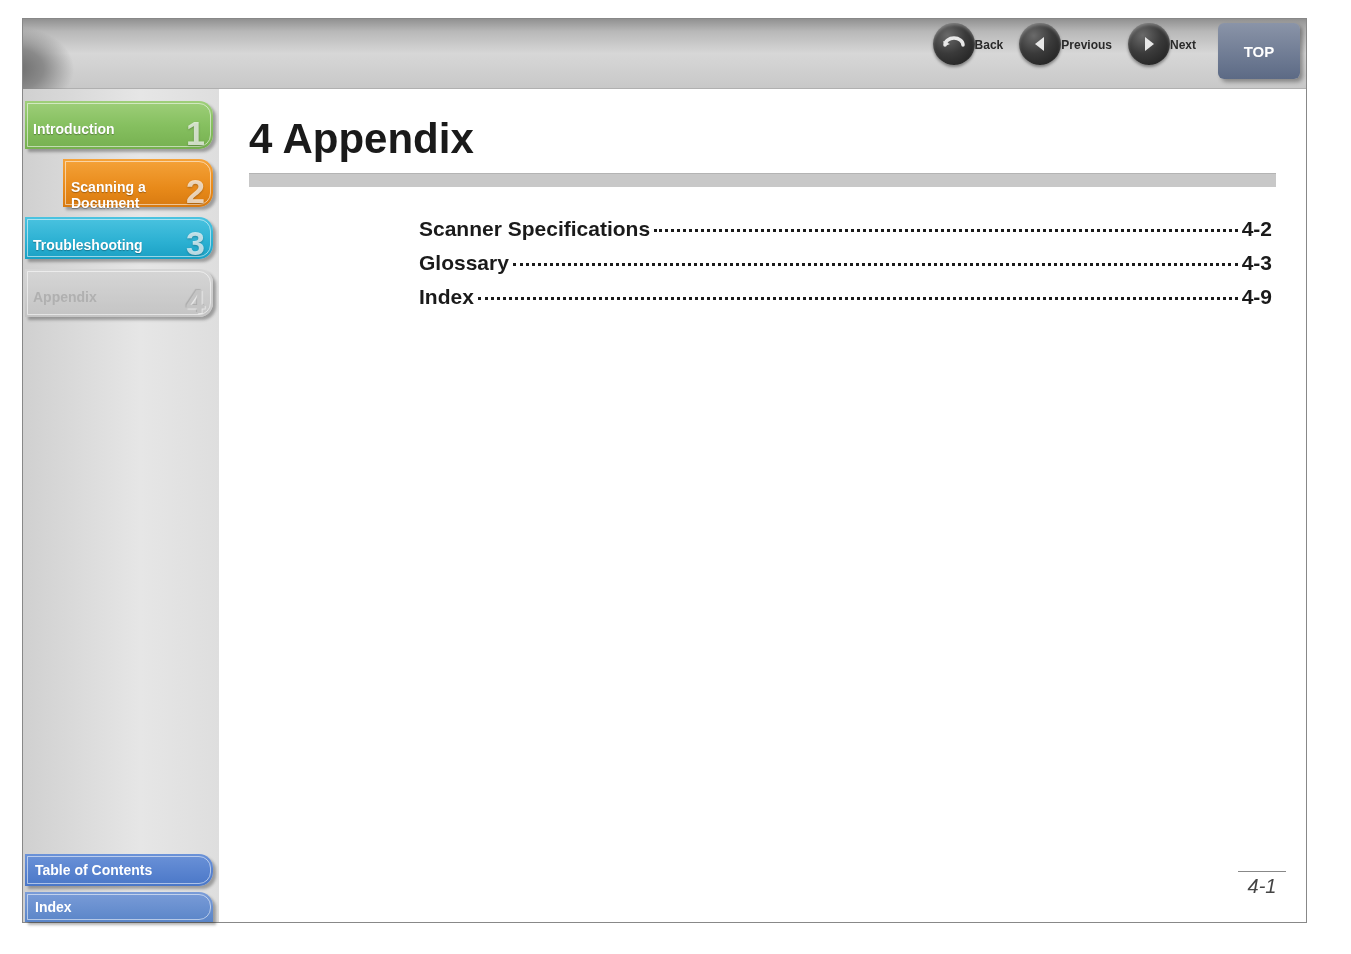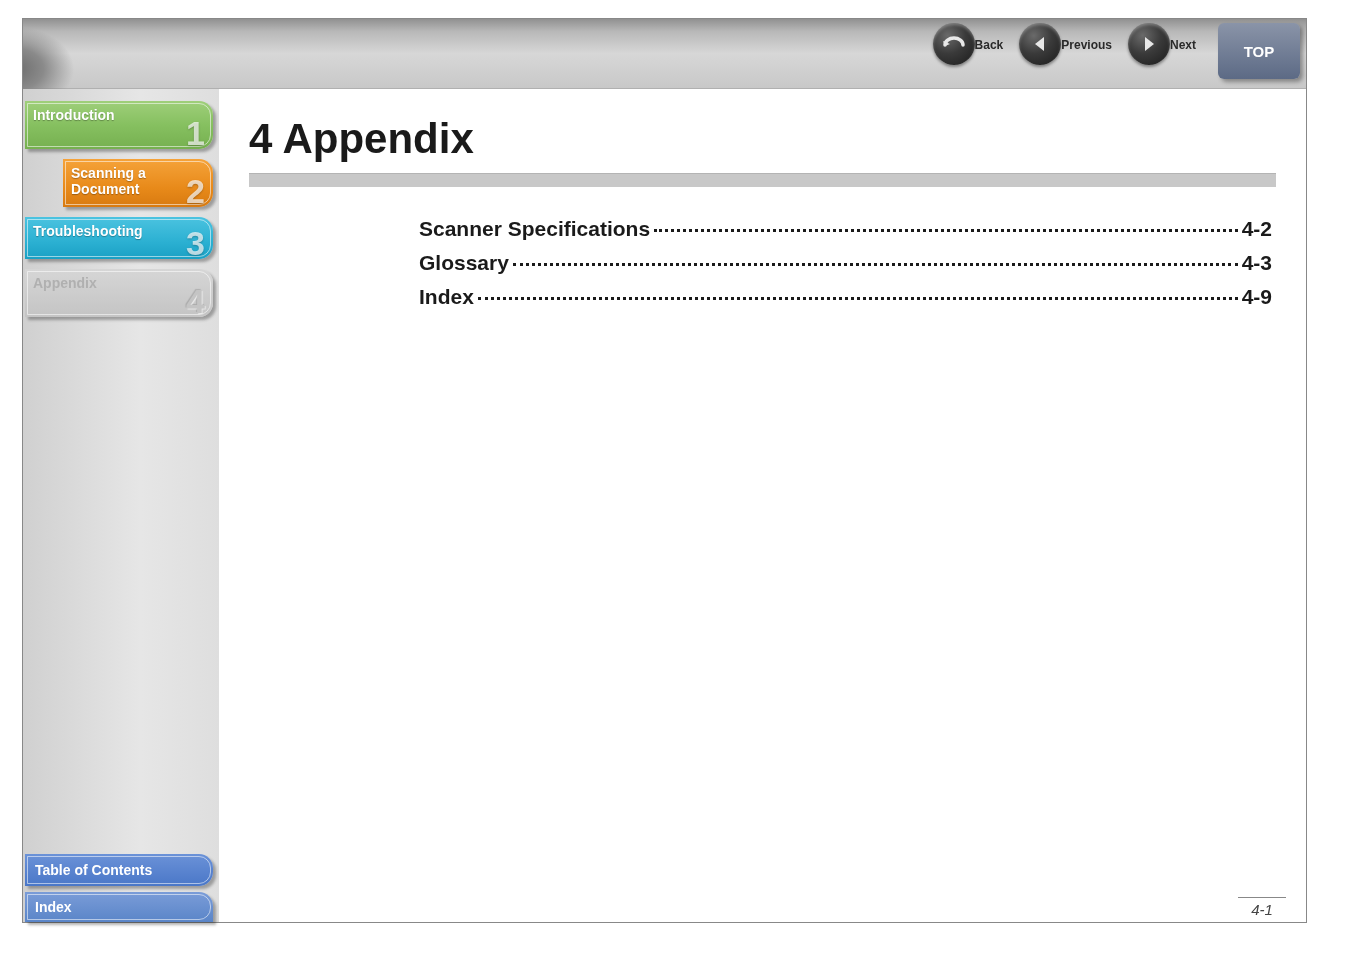--- a/index.html
+++ b/index.html
@@ -93,21 +93,21 @@
     }
     .tab {
       margin: 4px 6px 10px 2px;
       height: 48px;
       border-radius: 0 14px 14px 0;
       position: relative;
       cursor: pointer;
       box-shadow: 3px 3px 3px rgba(0,0,0,0.3);
       display: flex;
       align-items: flex-start;
-      padding: 6px 8px;
+      padding: 20px 8px;
     }
     .tab-label {
       color: #fff;
       font-weight: bold;
       font-size: 14px;
       line-height: 1.15;
       text-shadow: 0 1px 1px rgba(0,0,0,0.3);
     }
     .tab-num {
       position: absolute;
@@ -198,22 +198,22 @@
       flex: 1;
       border-bottom: 3px dotted #1a1a1a;
       margin: 0 4px 4px 4px;
       position: relative;
       top: -4px;
     }
     .toc-page { flex: 0 0 auto; }
     .page-number {
       position: absolute;
       right: 20px;
-      bottom: 4px;
-      font-size: 15px;
+      bottom: 24px;
+      font-size: 20px;
       font-style: italic;
       color: #444;
       border-top: 1px solid #888;
       padding-top: 3px;
       width: 48px;
       text-align: center;
     }
     .tab-small { height: 42px; }
   </style>
 </head>

